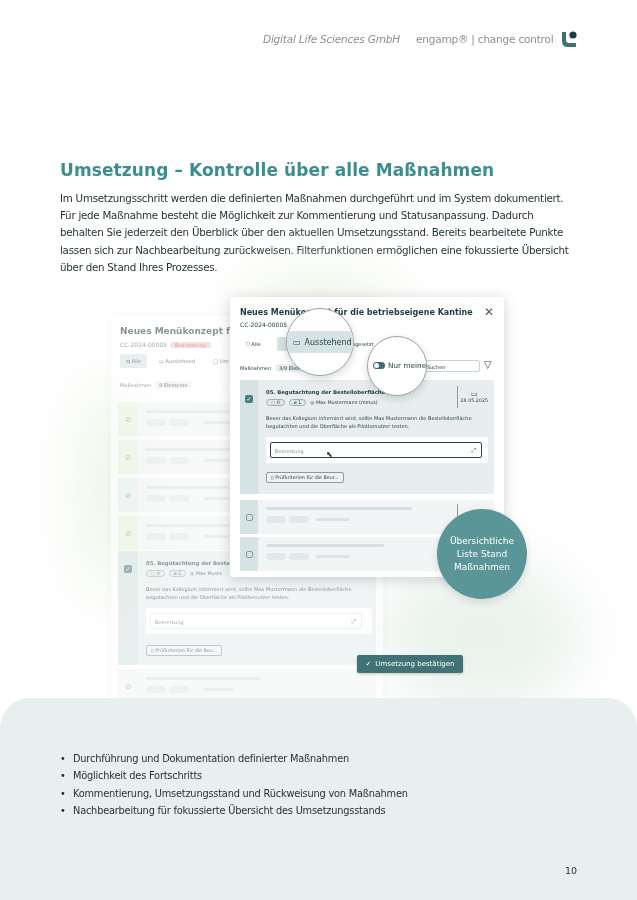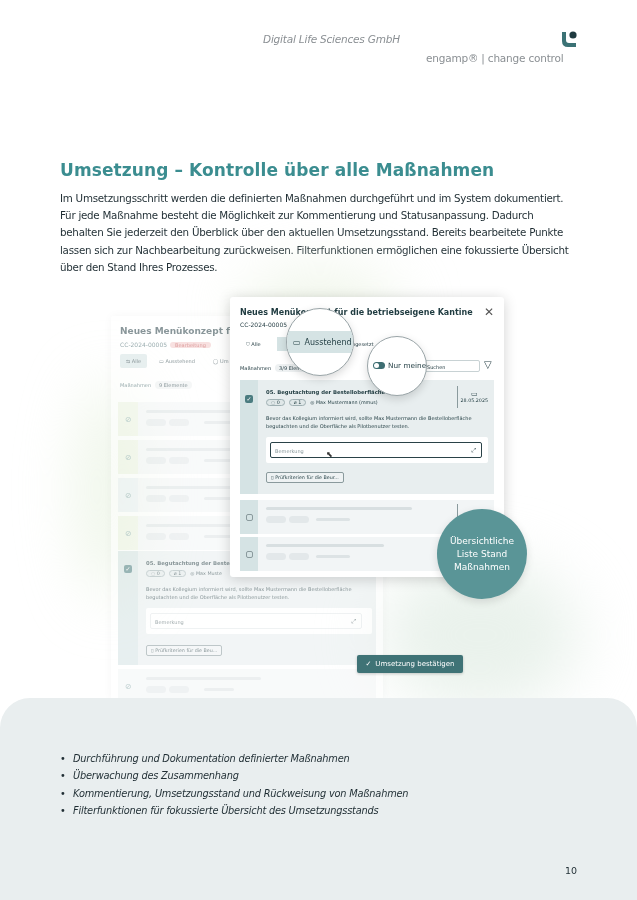--- a/index.html
+++ b/index.html
@@ -1,20 +1,20 @@
 <!DOCTYPE html>
 <html><head>
 <meta charset="utf-8">
 <style>
   *{box-sizing:border-box;margin:0;padding:0;}
   html,body{width:637px;height:900px;overflow:hidden;background:#ffffff;}
   body{position:relative;font-family:"DejaVu Sans","Liberation Sans",sans-serif;color:#1f2d33;}
   .hdr{position:absolute;top:33px;font-size:10.5px;color:#8a8f93;letter-spacing:-0.2px;}
   .hdr-company{left:263px;font-style:italic;}
-  .hdr-product{left:426px;margin-top:19px;}
+  .hdr-product{left:416px;}
   .logo{position:absolute;left:561px;top:30px;width:18px;height:18px;}
   .title{position:absolute;left:60px;top:160px;font-size:17px;font-weight:bold;color:#3b8d90;letter-spacing:0.1px;}
   .intro{position:absolute;left:60px;top:190px;width:520px;font-size:10.3px;line-height:17.2px;color:#1f2d33;letter-spacing:-0.25px;}
   
   .glow{position:absolute;border-radius:50%;filter:blur(30px);}
   
   .bgscreen{position:absolute;left:111px;top:316px;width:272px;height:384px;background:#fff;box-shadow:0 0 10px rgba(0,0,0,0.08);opacity:0.55;border-radius:2px;overflow:hidden;}
   .bgscreen .t{position:absolute;left:9px;top:10px;font-size:9px;color:#2a4248;font-weight:bold;white-space:nowrap;}
   .bgscreen .id{position:absolute;left:9px;top:25px;font-size:6px;color:#4a6c70;}
   .badge-red{display:inline-block;background:#f3c9c9;color:#c25050;border-radius:6px;padding:0 5px;font-size:5px;margin-left:3px;}
@@ -66,21 +66,21 @@
   .mag2{left:367px;top:336px;width:60px;height:60px;}
   .mag2 .inner{position:absolute;left:5px;top:24px;display:flex;align-items:center;gap:3px;font-size:7.3px;color:#1f3b40;white-space:nowrap;}
   .toggle{width:12px;height:7px;border-radius:4px;background:#3e6e72;position:relative;}
   .toggle::after{content:"";position:absolute;left:1px;top:1px;width:5px;height:5px;border-radius:50%;background:#fff;}
   
   .callout{position:absolute;left:437px;top:509px;width:90px;height:90px;border-radius:50%;background:#5a9597;color:#fff;font-size:9px;line-height:13px;text-align:center;display:flex;align-items:center;justify-content:center;box-shadow:0 3px 8px rgba(0,0,0,0.12);}
   .confirm-btn{position:absolute;left:357px;top:655px;width:106px;height:18px;background:#3f7376;color:#fff;border-radius:2px;font-size:7px;display:flex;align-items:center;justify-content:center;gap:4px;box-shadow:0 1px 3px rgba(0,0,0,0.2);cursor:pointer;}
   
   .panel{position:absolute;left:0;top:698px;width:637px;height:202px;background:#e9eeef;border-radius:30px 30px 0 0;}
   .panel h3{position:absolute;left:60px;top:29px;font-size:9.5px;font-weight:bold;color:#1f2d33;letter-spacing:-0.2px;}
-  .panel ul{position:absolute;left:60px;top:52px;list-style:none;font-size:9.8px;line-height:17.4px;color:#1f2d33;letter-spacing:-0.2px;font-style:italic;}
+  .panel ul{position:absolute;left:60px;top:52px;list-style:none;font-size:9.8px;line-height:17.4px;color:#1f2d33;letter-spacing:-0.2px;}
   .panel li::before{content:"•";display:inline-block;width:13px;color:#1f2d33;}
   .pagenum{position:absolute;left:565px;top:167px;font-size:9.5px;color:#1f2d33;}
 </style>
 </head>
 <body>
 
 <div class="hdr hdr-company">Digital Life Sciences GmbH</div>
 <div class="hdr hdr-product">engamp® | change control</div>
 <svg class="logo" viewBox="0 0 18 18">
   <path d="M1 2 h4 v8 q0 3 3 3 h7 v4 h-8 q-6 0 -6 -6z" fill="#3b7275"></path>
@@ -253,18 +253,18 @@
 </div>
 
 <div class="confirm-btn">
   <span>✓</span>
     <span>Umsetzung bestätigen</span>
 </div>
 
 <div class="panel">
   <ul>
     <li>Durchführung und Dokumentation definierter Maßnahmen</li>
-    <li>Überwachung des Zusammenhang</li>
+    <li>Möglichkeit des Fortschritts</li>
     <li>Kommentierung, Umsetzungsstand und Rückweisung von Maßnahmen</li>
-    <li>Filterfunktionen für fokussierte Übersicht des Umsetzungsstands</li>
+    <li>Nachbearbeitung für fokussierte Übersicht des Umsetzungsstands</li>
   </ul>
   <div class="pagenum">10</div>
 </div>
 
 </body></html>

